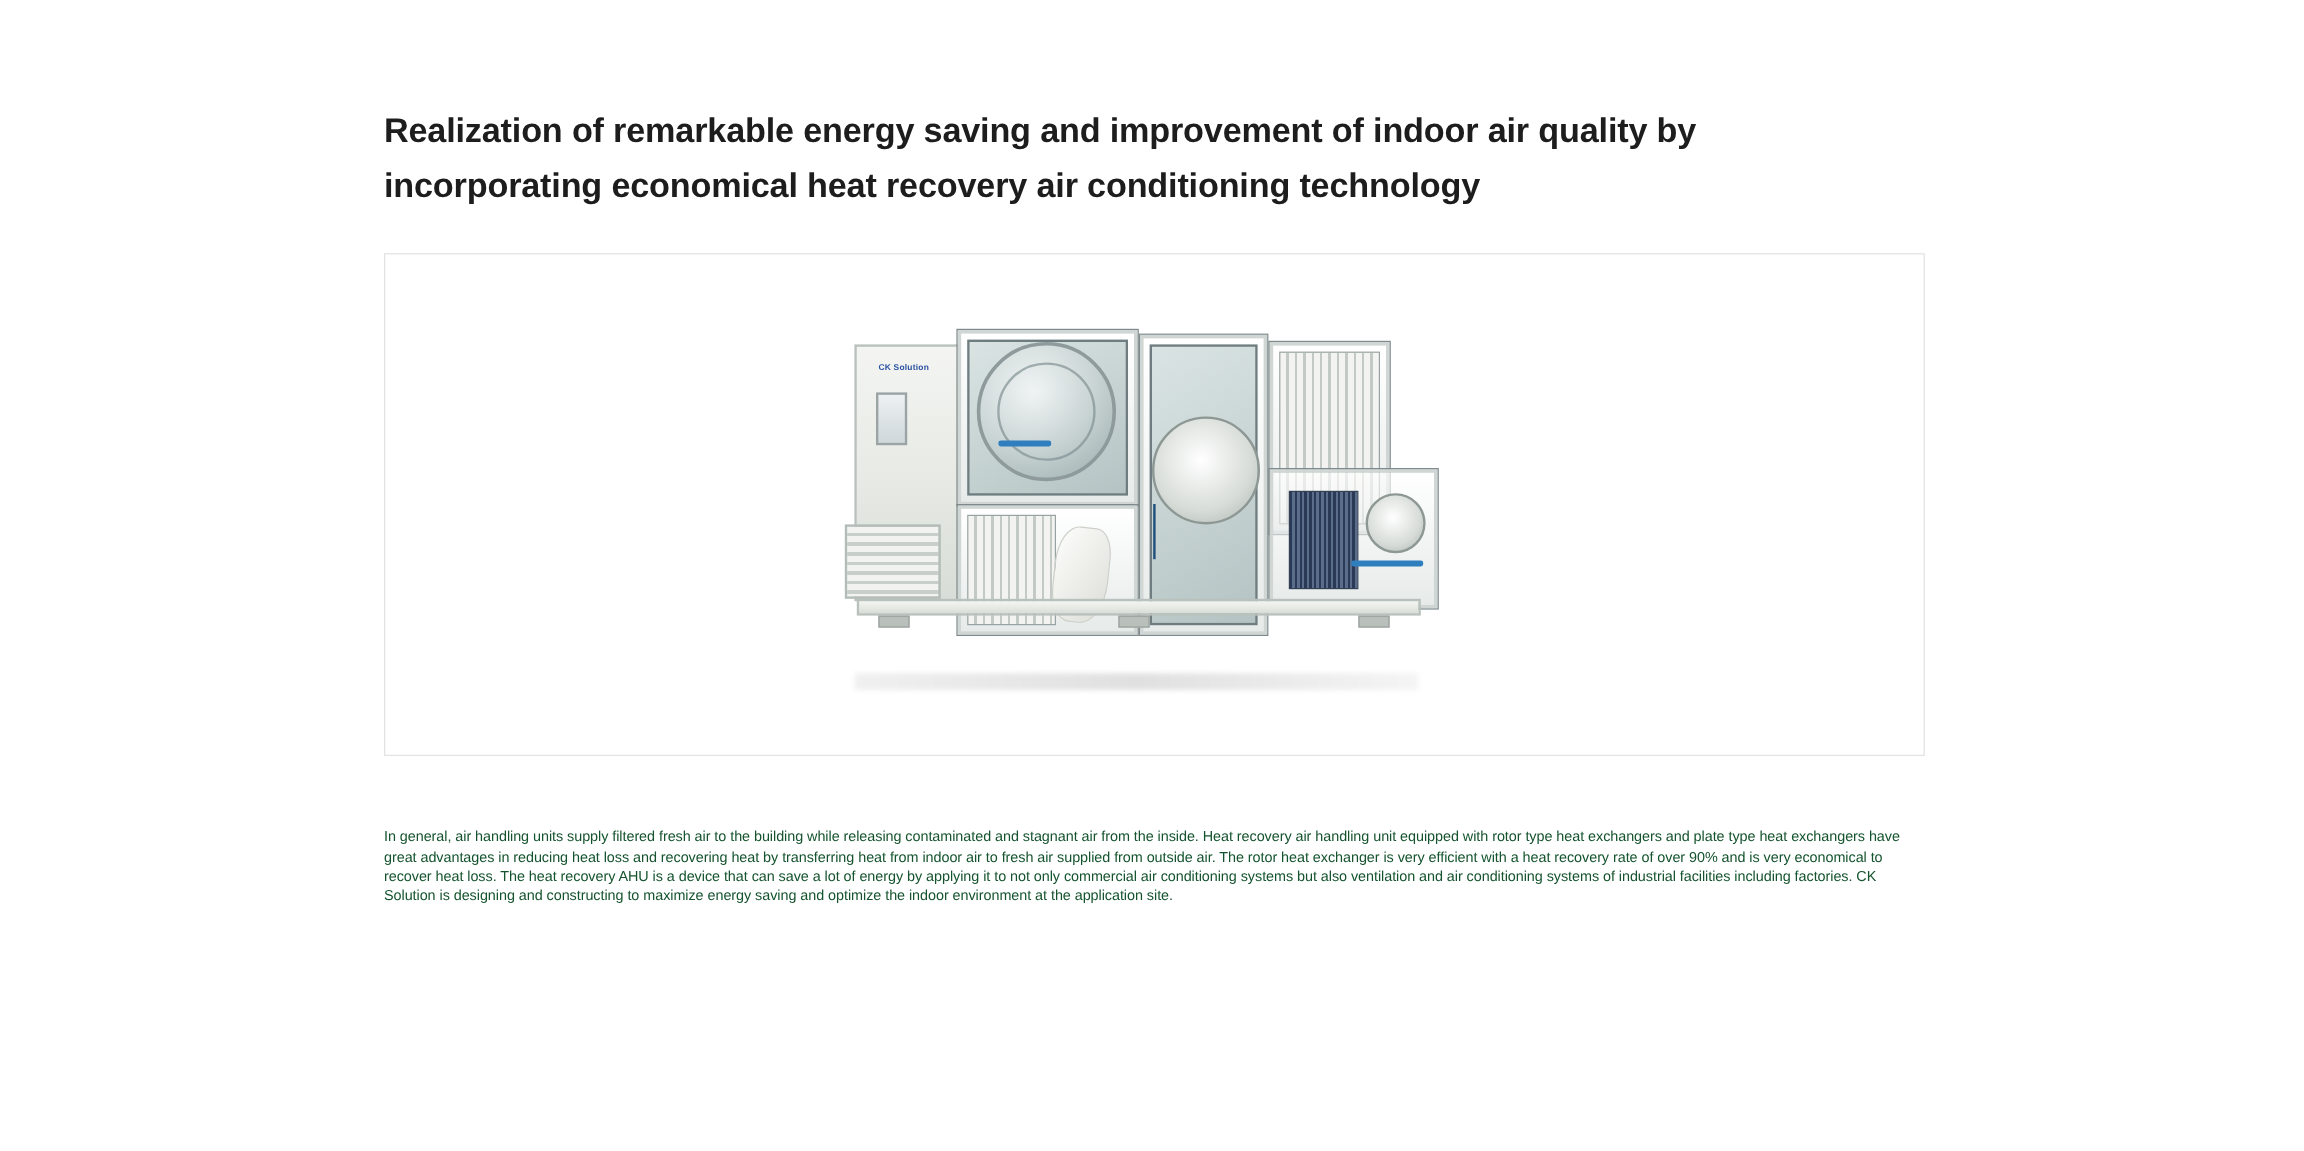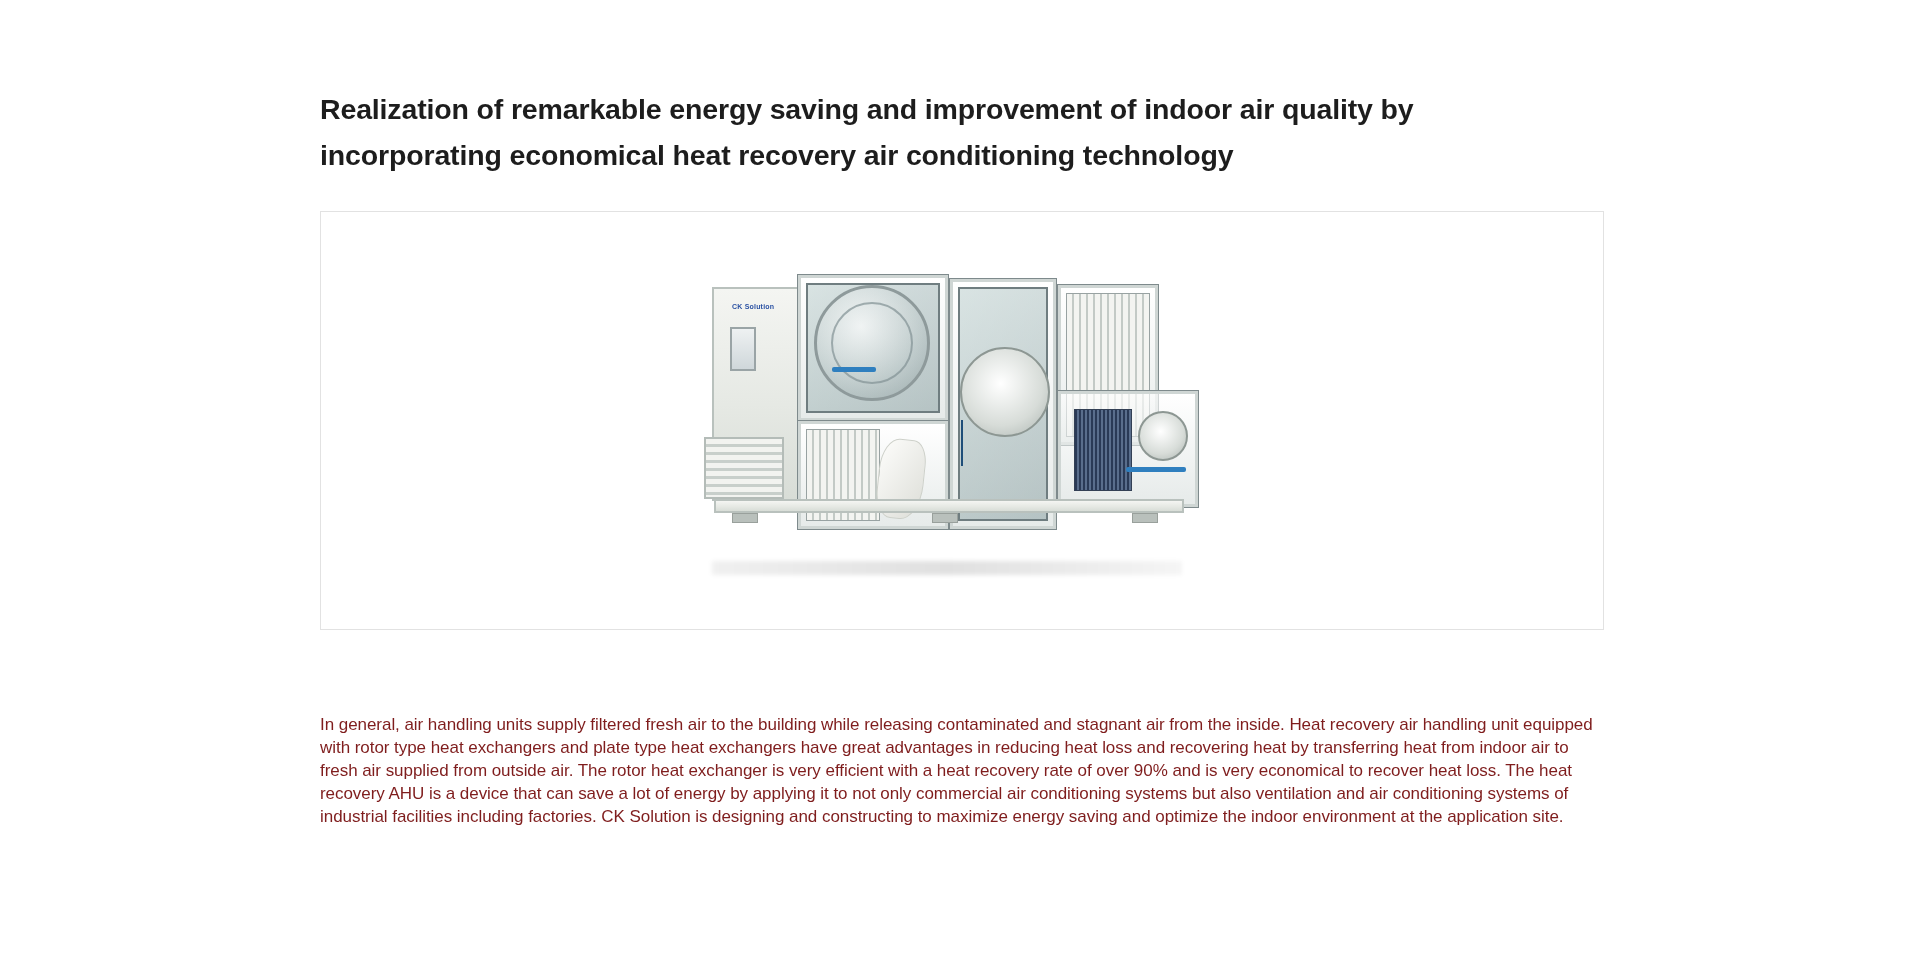--- a/index.html
+++ b/index.html
@@ -183,24 +183,24 @@
   .divider-mark {
     position: absolute;
     left: 641px;
     top: 420px;
     width: 2px;
     height: 46px;
     background: #1f4e79;
   }
 
   .body-copy {
-    margin-top: 84px;
-    font-size: 17px;
+    margin-top: 59px;
+    font-size: 12px;
     line-height: 1.35;
-    color: #7f1d1d;
+    color: #14532d;
     max-width: 1284px;
     letter-spacing: -0.05px;
   }
 </style>
 </head>
 <body>
 
 <div class="page">
   <div class="content">
 

